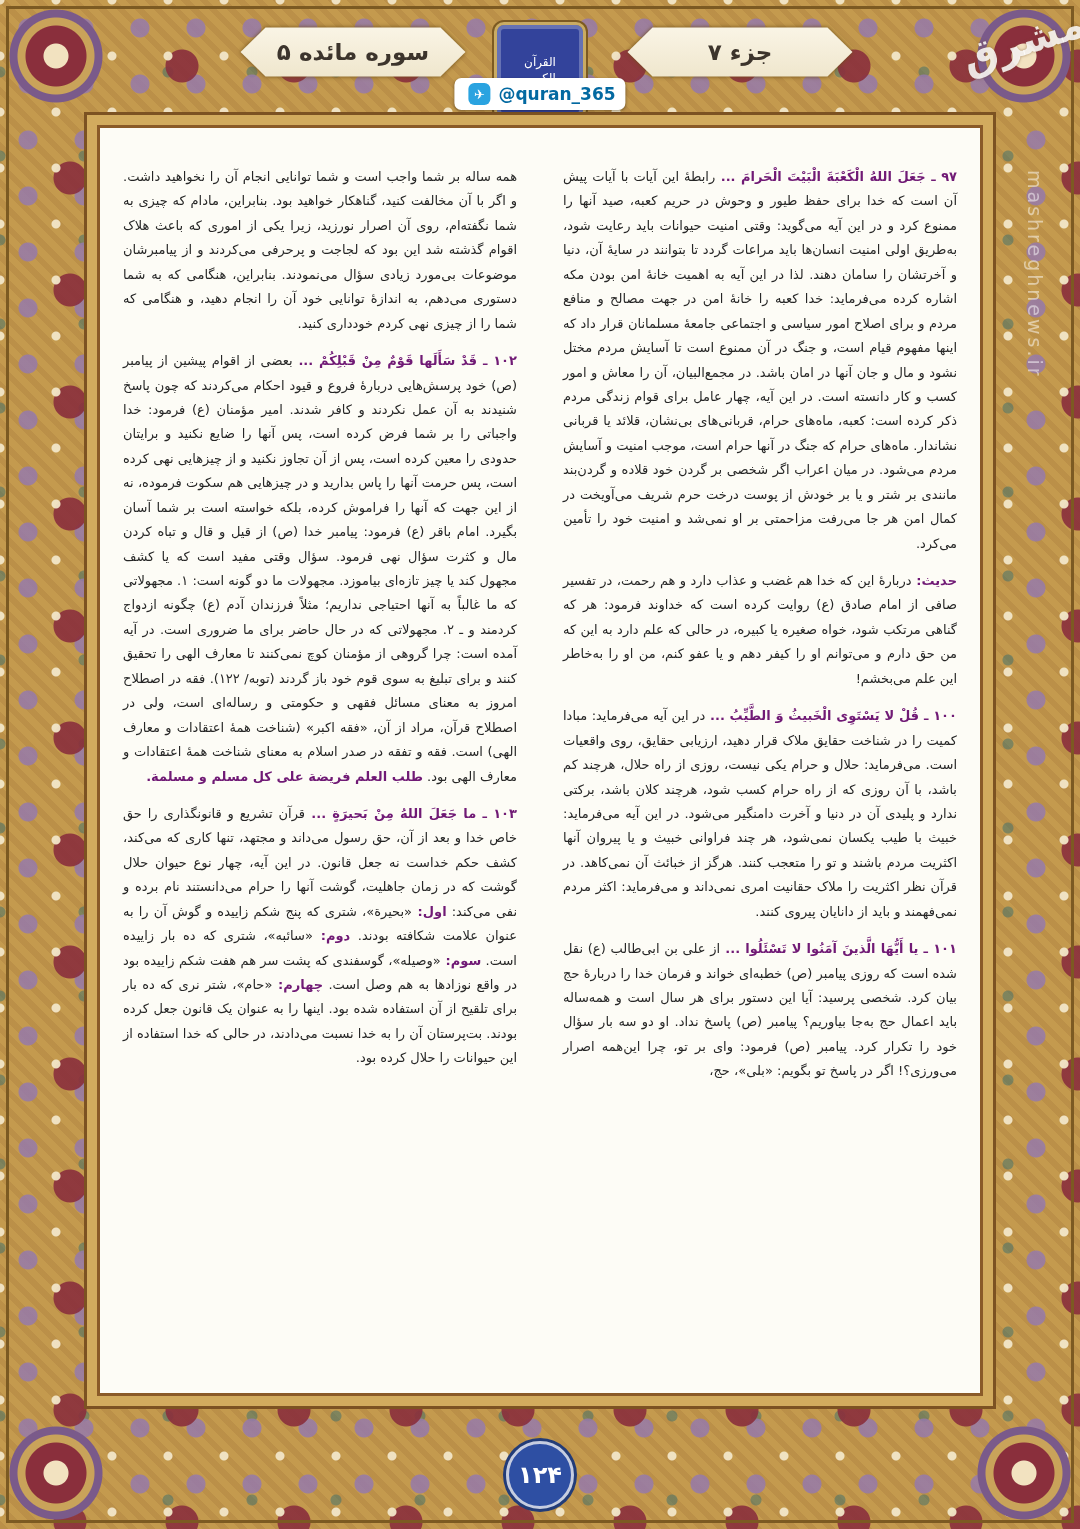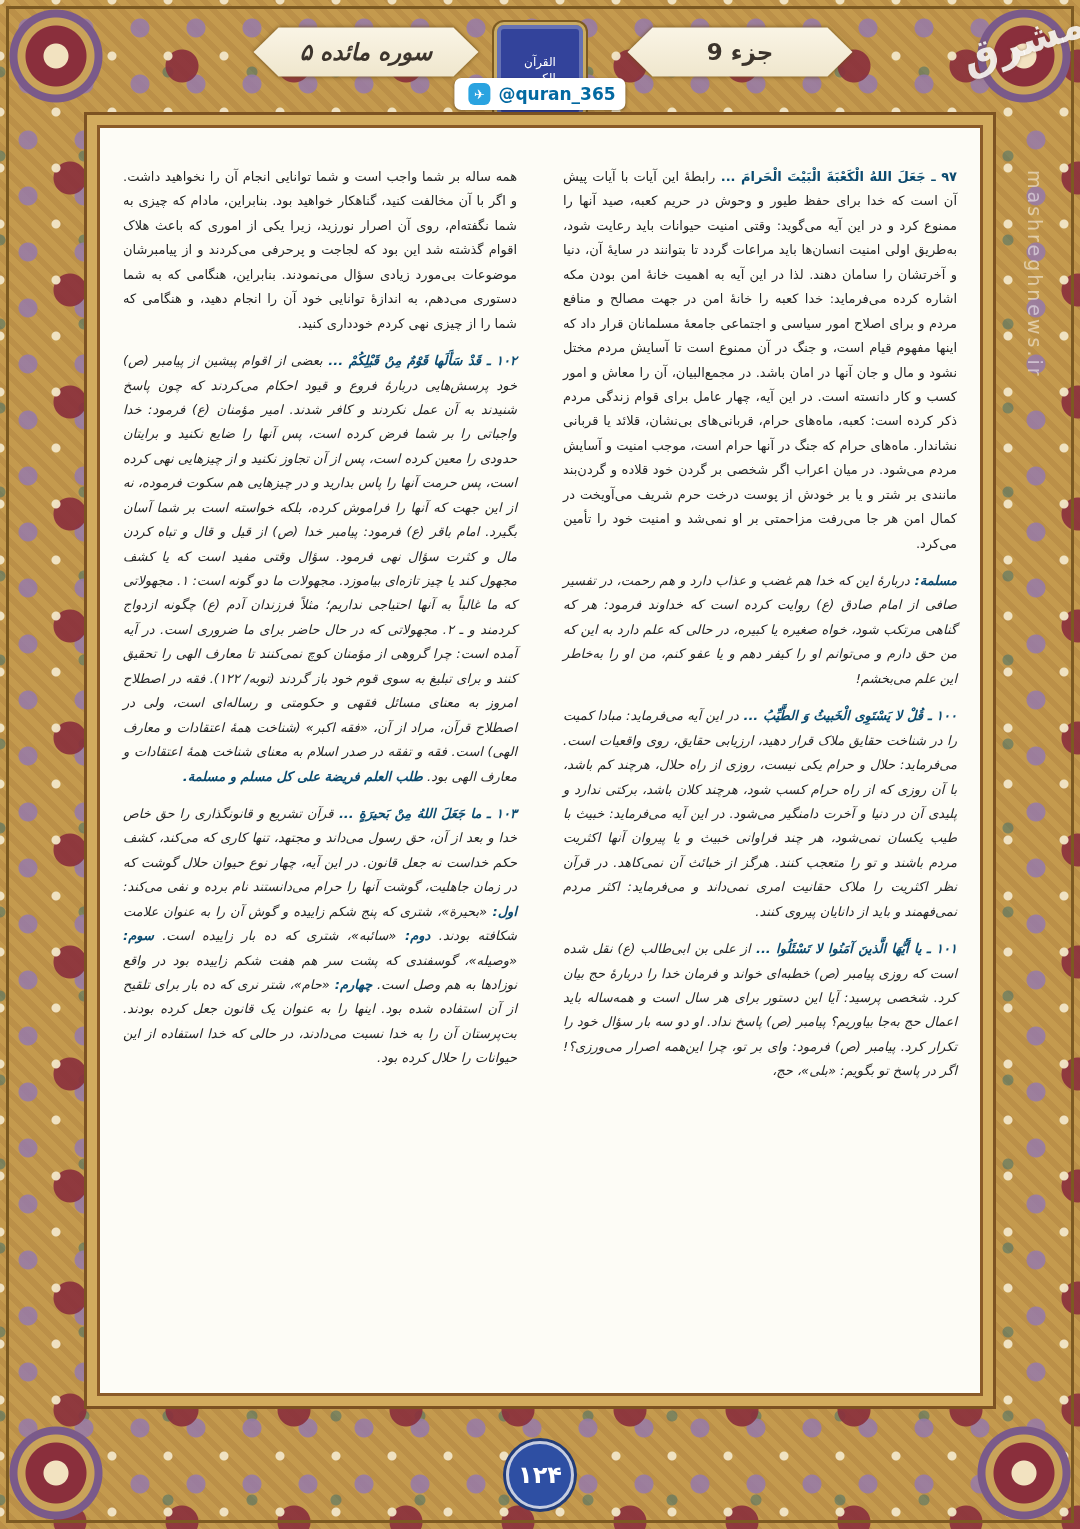--- a/index.html
+++ b/index.html
@@ -33,21 +33,21 @@
   .plaque-wrap{position:absolute;filter:drop-shadow(0 0 2px #6b4c16);}
   .plaque{
     clip-path:polygon(5% 50%,15% 3%,85% 3%,95% 50%,85% 97%,15% 97%);
     background:linear-gradient(180deg,#faf5e6,#efe6cc);
     display:flex;align-items:center;justify-content:center;
     font-weight:bold;font-size:23px;color:#3c342c;
   }
   .plaque-juz{width:250px;height:52px;}
   .plaque-surah{width:250px;height:52px;}
   .wrap-juz{right:215px;top:26px;}
-  .wrap-surah{left:241px;top:26px;font-style:italic;}
+  .wrap-surah{left:228px;top:26px;}
   .medallion{
     position:absolute;left:50%;top:22px;transform:translateX(-50%);
     width:86px;height:92px;background:#33439b;border:3px solid #c9ab63;border-radius:10px;
     box-shadow:0 0 0 2px #7c5a22, inset 0 0 0 4px rgba(255,255,255,.25);
     display:flex;flex-direction:column;align-items:center;justify-content:center;
     color:#fff;font-size:12px;line-height:1.3;text-align:center;
   }
   .telegram-badge{
     position:absolute;left:50%;top:78px;transform:translateX(-50%);
     background:#fff;border-radius:7px;padding:3px 10px 3px 14px;
@@ -78,23 +78,23 @@
     box-shadow:0 0 0 3px #8a5a28,0 0 0 13px #d2ab5e,0 0 0 16px #7c5222;
   }
   .columns{
     position:absolute;inset:32px 18px 22px 18px;
     display:flex;gap:36px;direction:rtl;
   }
   .col{flex:1 1 0;direction:rtl;}
   .block{
     margin:5px;text-align:justify;font-size:13px;line-height:1.88;color:#262626;
   }
-  .block + .block{margin-top:13px;font-style:italic;}
+  .block + .block{margin-top:13px;}
   .black{color:#262626;}
-  .red{color:#0c4a6e;font-weight:bold;}
+  .red{color:#701a75;font-weight:bold;}
 
   
   .page-number{
     position:absolute;left:50%;bottom:20px;transform:translateX(-50%);
     width:62px;height:62px;border-radius:50%;background:#2e4fa3;
     border:3px solid #c6cde0;box-shadow:0 0 0 3px #223c78;
     display:flex;align-items:center;justify-content:center;
     color:#fff;font-size:24px;font-weight:bold;z-index:4;
   }
 </style>
@@ -103,21 +103,21 @@
 
 <div class="frame"></div>
 <div class="frame-edge"></div>
 <div class="corner tl"></div>
 <div class="corner tr"></div>
 <div class="corner bl"></div>
 <div class="corner br"></div>
 
 <div class="plaque-wrap wrap-juz">
   <div class="plaque plaque-juz">
-    <span>جزء 9</span>
+    <span>جزء ۷</span>
   </div>
 </div>
 <div class="plaque-wrap wrap-surah">
   <div class="plaque plaque-surah">
     <span>سوره مائده ۵</span>
   </div>
 </div>
 <div class="medallion">
   <span>القرآن</span>
   <span>الكريم</span>
@@ -128,21 +128,21 @@
   <span class="tg-handle">@quran_365</span>
 </div>
 
 <div class="wm-corner">مشرق</div>
 <div class="wm-side">mashreghnews.ir</div>
 
 <div class="page">
   <div class="columns">
     <div class="col">
         <p class="block"><span class="red">۹۷ ـ جَعَلَ اللهُ الْکَعْبَةَ الْبَیْتَ الْحَرامَ ... </span><span class="black">رابطهٔ این آیات با آیات پیش آن است که خدا برای حفظ طیور و وحوش در حریم کعبه، صید آنها را ممنوع کرد و در این آیه می‌گوید: وقتی امنیت حیوانات باید رعایت شود، به‌طریق اولی امنیت انسان‌ها باید مراعات گردد تا بتوانند در سایهٔ آن، دنیا و آخرتشان را سامان دهند. لذا در این آیه به اهمیت خانهٔ امن بودن مکه اشاره کرده می‌فرماید: خدا کعبه را خانهٔ امن در جهت مصالح و منافع مردم و برای اصلاح امور سیاسی و اجتماعی جامعهٔ مسلمانان قرار داد که اینها مفهوم قیام است، و جنگ در آن ممنوع است تا آسایش مردم مختل نشود و مال و جان آنها در امان باشد. در مجمع‌البیان، آن را معاش و امور کسب و کار دانسته است. در این آیه، چهار عامل برای قوام زندگی مردم ذکر کرده است: کعبه، ماه‌های حرام، قربانی‌های بی‌نشان، قلائد یا قربانی نشاندار. ماه‌های حرام که جنگ در آنها حرام است، موجب امنیت و آسایش مردم می‌شود. در میان اعراب اگر شخصی بر گردن خود قلاده و گردن‌بند مانندی بر شتر و یا بر خودش از پوست درخت حرم شریف می‌آویخت در کمال امن هر جا می‌رفت مزاحمتی بر او نمی‌شد و امنیت خود را تأمین می‌کرد.</span></p>
-        <p class="block"><span class="red">مسلمة: </span><span class="black">دربارهٔ این که خدا هم غضب و عذاب دارد و هم رحمت، در تفسیر صافی از امام صادق (ع) روایت کرده است که خداوند فرمود: هر که گناهی مرتکب شود، خواه صغیره یا کبیره، در حالی که علم دارد به این که من حق دارم و می‌توانم او را کیفر دهم و یا عفو کنم، من او را به‌خاطر این علم می‌بخشم!</span></p>
+        <p class="block"><span class="red">حدیث: </span><span class="black">دربارهٔ این که خدا هم غضب و عذاب دارد و هم رحمت، در تفسیر صافی از امام صادق (ع) روایت کرده است که خداوند فرمود: هر که گناهی مرتکب شود، خواه صغیره یا کبیره، در حالی که علم دارد به این که من حق دارم و می‌توانم او را کیفر دهم و یا عفو کنم، من او را به‌خاطر این علم می‌بخشم!</span></p>
         <p class="block"><span class="red">۱۰۰ ـ قُلْ لا یَسْتَوِی الْخَبیثُ وَ الطَّیِّبُ ... </span><span class="black">در این آیه می‌فرماید: مبادا کمیت را در شناخت حقایق ملاک قرار دهید، ارزیابی حقایق، روی واقعیات است. می‌فرماید: حلال و حرام یکی نیست، روزی از راه حلال، هرچند کم باشد، با آن روزی که از راه حرام کسب شود، هرچند کلان باشد، برکتی ندارد و پلیدی آن در دنیا و آخرت دامنگیر می‌شود. در این آیه می‌فرماید: خبیث با طیب یکسان نمی‌شود، هر چند فراوانی خبیث و یا پیروان آنها اکثریت مردم باشند و تو را متعجب کنند. هرگز از خبائث آن نمی‌کاهد. در قرآن نظر اکثریت را ملاک حقانیت امری نمی‌داند و می‌فرماید: اکثر مردم نمی‌فهمند و باید از دانایان پیروی کنند.</span></p>
         <p class="block"><span class="red">۱۰۱ ـ یا أَیُّهَا الَّذینَ آمَنُوا لا تَسْئَلُوا ... </span><span class="black">از علی بن ابی‌طالب (ع) نقل شده است که روزی پیامبر (ص) خطبه‌ای خواند و فرمان خدا را دربارهٔ حج بیان کرد. شخصی پرسید: آیا این دستور برای هر سال است و همه‌ساله باید اعمال حج به‌جا بیاوریم؟ پیامبر (ص) پاسخ نداد. او دو سه بار سؤال خود را تکرار کرد. پیامبر (ص) فرمود: وای بر تو، چرا این‌همه اصرار می‌ورزی؟! اگر در پاسخ تو بگویم: «بلی»، حج،</span></p>
       </div>
     <div class="col">
         <p class="block"><span class="black">همه ساله بر شما واجب است و شما توانایی انجام آن را نخواهید داشت. و اگر با آن مخالفت کنید، گناهکار خواهید بود. بنابراین، مادام که چیزی به شما نگفته‌ام، روی آن اصرار نورزید، زیرا یکی از اموری که باعث هلاک اقوام گذشته شد این بود که لجاجت و پرحرفی می‌کردند و از پیامبرشان موضوعات بی‌مورد زیادی سؤال می‌نمودند. بنابراین، هنگامی که به شما دستوری می‌دهم، به اندازهٔ توانایی خود آن را انجام دهید، و هنگامی که شما را از چیزی نهی کردم خودداری کنید.</span></p>
         <p class="block"><span class="red">۱۰۲ ـ قَدْ سَأَلَها قَوْمٌ مِنْ قَبْلِکُمْ ... </span><span class="black">بعضی از اقوام پیشین از پیامبر (ص) خود پرسش‌هایی دربارهٔ فروع و قیود احکام می‌کردند که چون پاسخ شنیدند به آن عمل نکردند و کافر شدند. امیر مؤمنان (ع) فرمود: خدا واجباتی را بر شما فرض کرده است، پس آنها را ضایع نکنید و برایتان حدودی را معین کرده است، پس از آن تجاوز نکنید و از چیزهایی نهی کرده است، پس حرمت آنها را پاس بدارید و در چیزهایی هم سکوت فرموده، نه از این جهت که آنها را فراموش کرده، بلکه خواسته است بر شما آسان بگیرد. امام باقر (ع) فرمود: پیامبر خدا (ص) از قیل و قال و تباه کردن مال و کثرت سؤال نهی فرمود. سؤال وقتی مفید است که یا کشف مجهول کند یا چیز تازه‌ای بیاموزد. مجهولات ما دو گونه است: ۱. مجهولاتی که ما غالباً به آنها احتیاجی نداریم؛ مثلاً فرزندان آدم (ع) چگونه ازدواج کردمند و ـ ۲. مجهولاتی که در حال حاضر برای ما ضروری است. در آیه آمده است: چرا گروهی از مؤمنان کوچ نمی‌کنند تا معارف الهی را تحقیق کنند و برای تبلیغ به سوی قوم خود باز گردند (توبه/ ۱۲۲). فقه در اصطلاح امروز به معنای مسائل فقهی و حکومتی و رساله‌ای است، ولی در اصطلاح قرآن، مراد از آن، «فقه اکبر» (شناخت همهٔ اعتقادات و معارف الهی) است. فقه و تفقه در صدر اسلام به معنای شناخت همهٔ اعتقادات و معارف الهی بود. </span><span class="red">طلب العلم فریضة علی کل مسلم و مسلمة.</span></p>
         <p class="block"><span class="red">۱۰۳ ـ ما جَعَلَ اللهُ مِنْ بَحیرَةٍ ... </span><span class="black">قرآن تشریع و قانونگذاری را حق خاص خدا و بعد از آن، حق رسول می‌داند و مجتهد، تنها کاری که می‌کند، کشف حکم خداست نه جعل قانون. در این آیه، چهار نوع حیوان حلال گوشت که در زمان جاهلیت، گوشت آنها را حرام می‌دانستند نام برده و نفی می‌کند: </span><span class="red">اول: </span><span class="black">«بحیرة»، شتری که پنج شکم زاییده و گوش آن را به عنوان علامت شکافته بودند. </span><span class="red">دوم: </span><span class="black">«سائبه»، شتری که ده بار زاییده است. </span><span class="red">سوم: </span><span class="black">«وصیله»، گوسفندی که پشت سر هم هفت شکم زاییده بود در واقع نوزادها به هم وصل است. </span><span class="red">چهارم: </span><span class="black">«حام»، شتر نری که ده بار برای تلقیح از آن استفاده شده بود. اینها را به عنوان یک قانون جعل کرده بودند. بت‌پرستان آن را به خدا نسبت می‌دادند، در حالی که خدا استفاده از این حیوانات را حلال کرده بود.</span></p>
       </div>
   </div>
 </div>

